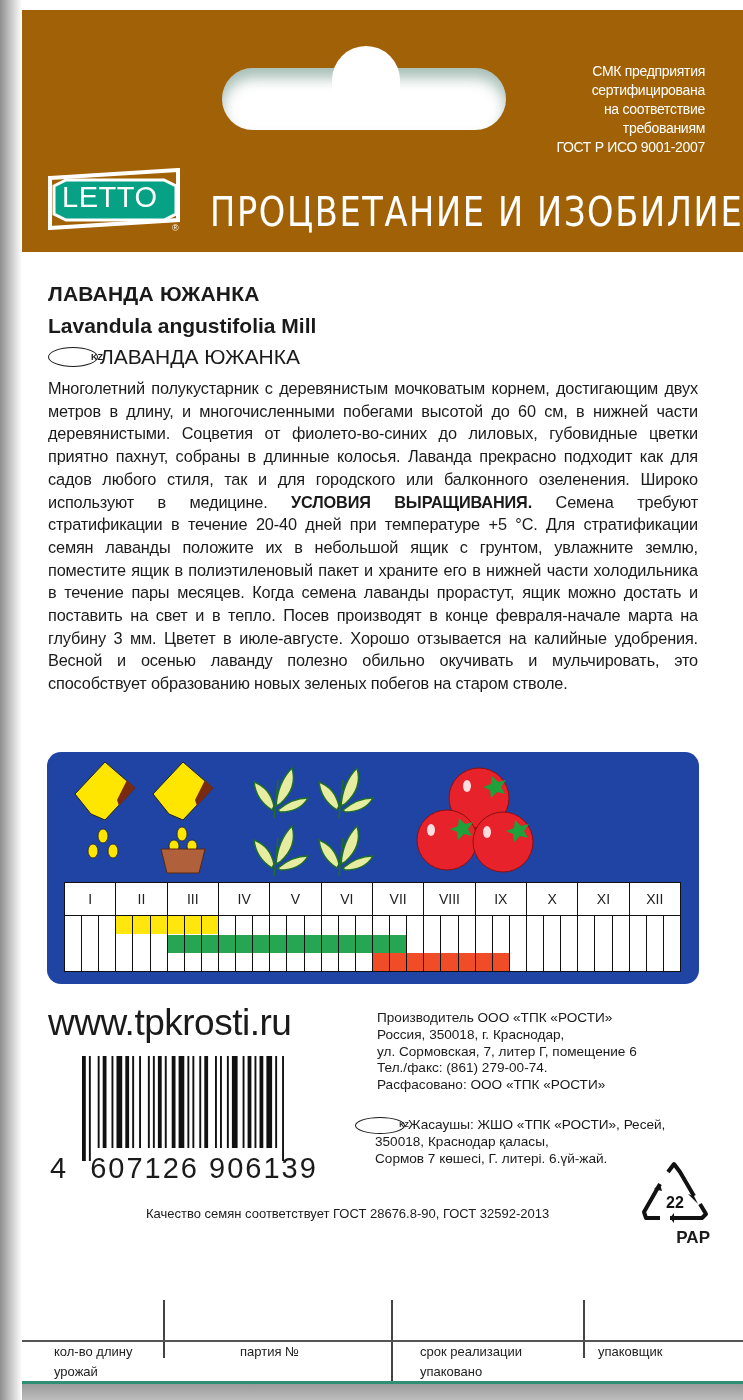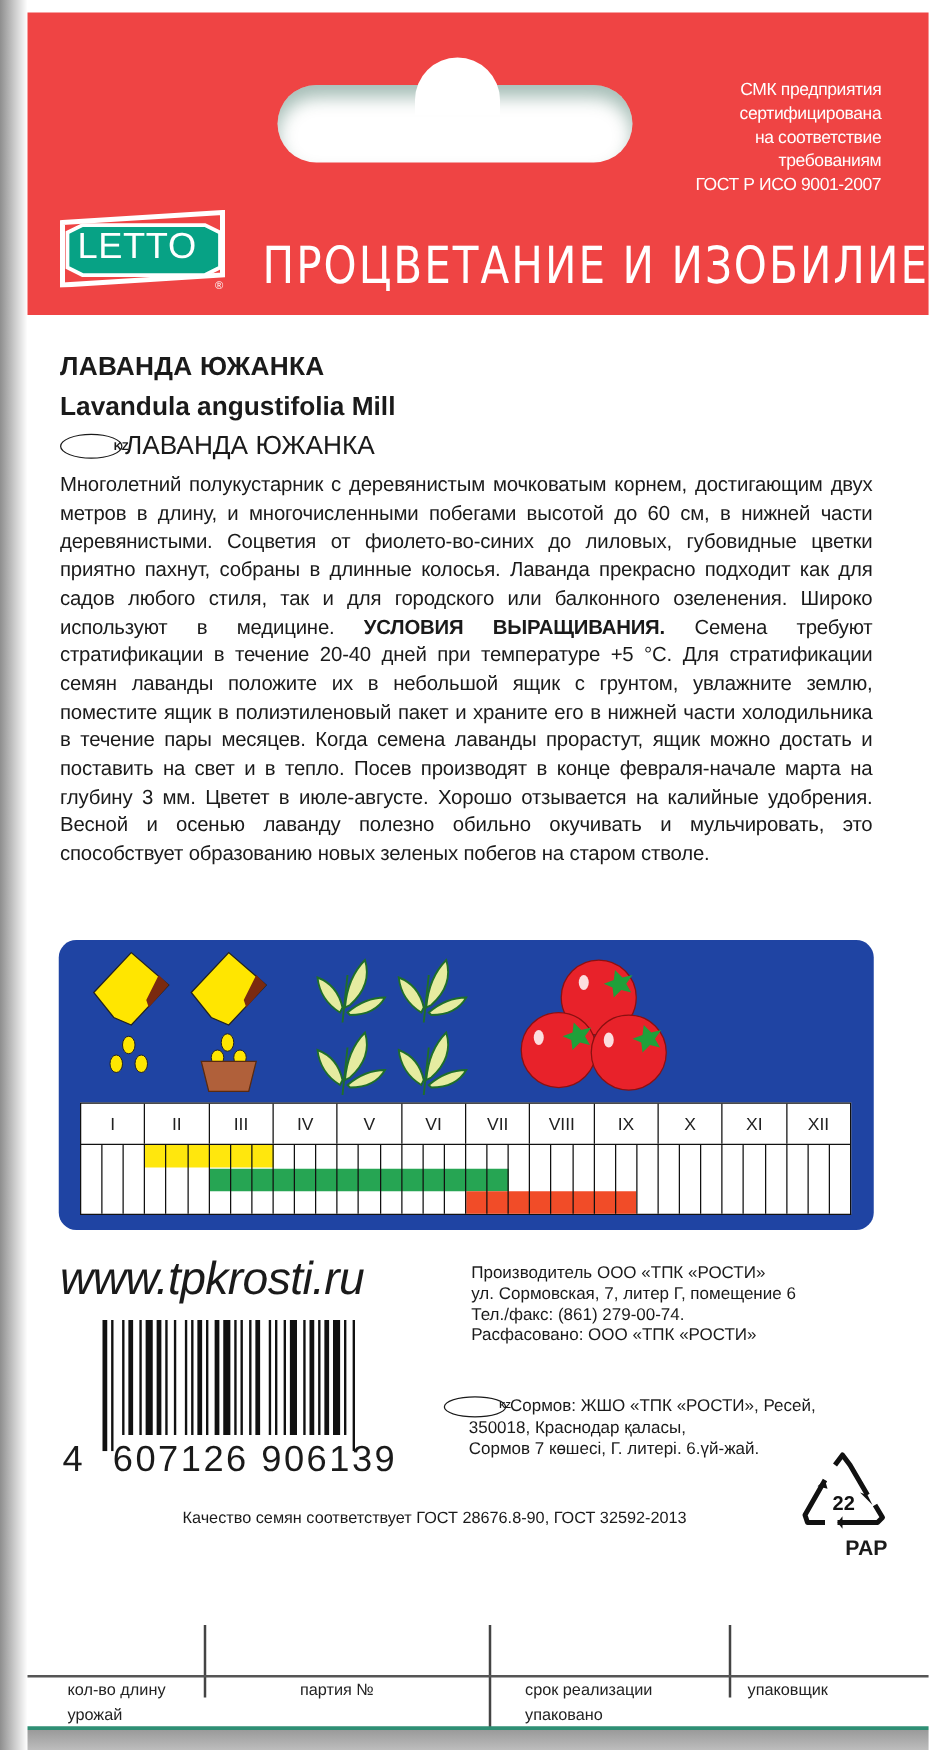--- a/index.html
+++ b/index.html
@@ -10,21 +10,21 @@
     color: #1a1a1a;
   }
   .left-shadow {
     position: absolute; left: 0; top: 0; width: 22px; height: 1400px;
     background: linear-gradient(to right, #8e8e8e, #c8c8c8 50%, #ffffff);
     z-index: 5;
   }
   
   .header {
     position: absolute; left: 0; top: 10px; width: 743px; height: 242px;
-    background: #ef4444;
+    background: #a16207;
   }
   .hang-hole {
     position: absolute; left: 222px; top: 58px; width: 284px; height: 62px;
     background: #ffffff; border-radius: 32px;
     box-shadow: 0 10px 14px rgba(0,70,50,0.35) inset;
   }
   .hang-hole::before {
     content: ""; position: absolute; left: 110px; top: -22px;
     width: 68px; height: 46px; background: #fff; border-radius: 34px 34px 0 0;
   }
@@ -97,21 +97,20 @@
   }
   .grid-lines { position: absolute; inset: 0; display: flex; }
   .grid-lines div { flex: 1; border-right: 1.5px solid #111; }
   .grid-lines div:last-child { border-right: none; }
   .bar { position: absolute; height: 18px; }
 
   
   .website {
     position: absolute; left: 48px; top: 1002px; font-size: 37px; color: #1a1a1a;
     letter-spacing: -0.5px;
-    font-style: italic;
   }
   .barcode {
     position: absolute; left: 80px; top: 1056px; width: 250px; height: 105px;
   }
   .barcode-digits {
     position: absolute; left: 50px; top: 1152px; font-size: 29px; letter-spacing: 2px;
   }
   .maker {
     position: absolute; left: 377px; top: 1010px; font-size: 13.6px; line-height: 16.8px;
     white-space: nowrap;
@@ -337,27 +336,28 @@
     <rect x="195.20000000000007" y="0" width="1.9" height="92" fill="#111"></rect>
     <rect x="202.10000000000008" y="0" width="1.9" height="105" fill="#111"></rect>
   </svg>
 <div class="barcode-digits">
   <span>4</span>
   <span style="margin-left:12px;text-align:right;">607126 906139</span>
 </div>
 
 <div class="maker">
   <div>Производитель ООО «ТПК «РОСТИ»</div>
+  <div>Россия, 350018, г. Краснодар,</div>
   <div>ул. Сормовская, 7, литер Г, помещение 6</div>
   <div>Тел./факс: (861) 279-00-74.</div>
   <div>Расфасовано: ООО «ТПК «РОСТИ»</div>
 </div>
 
 <div class="maker-kz">
-  <div><span class="kz-badge">KZ</span><span>Сормов: ЖШО «ТПК «РОСТИ», Ресей,</span></div>
+  <div><span class="kz-badge">KZ</span><span>Жасаушы: ЖШО «ТПК «РОСТИ», Ресей,</span></div>
   <div class="indent">350018, Краснодар қаласы,</div>
   <div class="indent">Сормов 7 көшесі, Г. литері. 6.үй-жай.</div>
 </div>
 
 <div class="quality">Качество семян соответствует ГОСТ 28676.8-90, ГОСТ 32592-2013</div>
 
 <div class="recycle">
   <svg width="70" height="66" viewBox="0 0 70 66">
     <g fill="none" stroke="#111" stroke-width="4" stroke-linejoin="round">
       <path d="M28 12 L34 4 L40 12 L54 36"></path>

